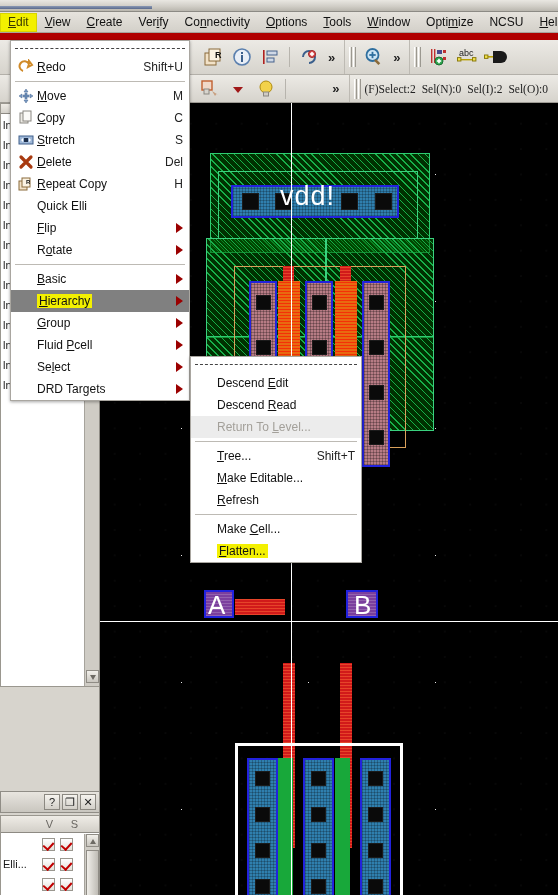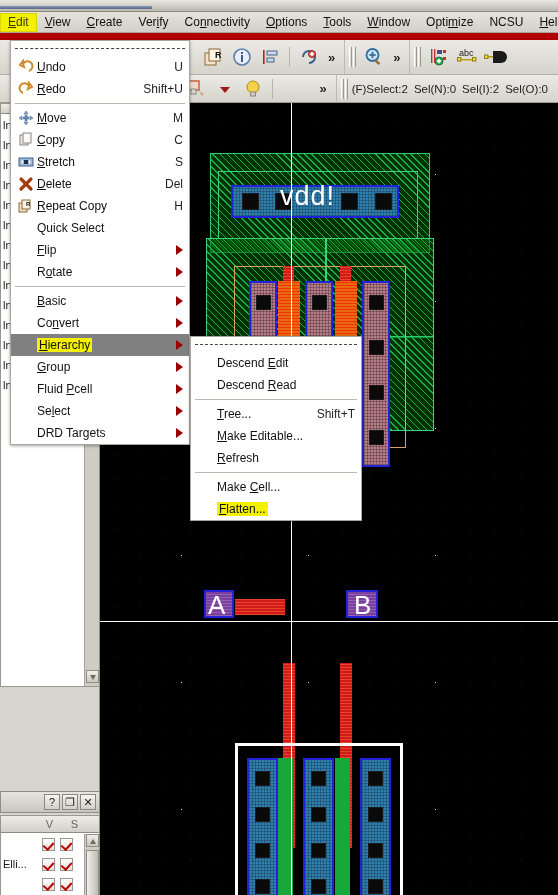--- a/index.html
+++ b/index.html
@@ -69,21 +69,21 @@
       linear-gradient(to right,#fff 0 1px,transparent 1px 2px,#9b9890 2px 3px,transparent 3px 4px,#fff 4px 5px,transparent 5px 6px,#9b9890 6px 7px);
   }
   .ticon {
     width:26px; height:26px; margin:0 1px;
     display:flex; align-items:center; justify-content:center;
     position:relative;
   }
   .chev { font-size:13px; font-weight:bold; color:#222; padding:0 5px; cursor:default;}
   .vsep { width:1px; height:20px; background:#b7b4ad; margin:0 5px; }
   .statustext {
-    font-size:11.5px; color:#222; white-space:nowrap; padding-right:6px;
+    font-size:11.5px; color:#222; white-space:nowrap; padding-right:6px;font-family:Liberation Serif, serif;
   }
 
   
   .leftdock {
     position:absolute; left:0; top:103px; width:100px; height:792px;
     background:#d7d4cd;
     border-right:1px solid #8f8c85;
     overflow:hidden;
   }
   .lsw-upper {
@@ -239,21 +239,21 @@
   
   .menu {
     position:absolute;
     background:#ffffff;
     border:1px solid #a9a6a0;
     box-shadow: 0 1px 3px rgba(0,0,0,.35);
     font-size:12px; color:#111;
     z-index:50;
   }
   .menu.edit  { left:10px;  top:40px;  width:180px; }
-  .menu.sub   { left:190px; top:336px; width:172px; }
+  .menu.sub   { left:190px; top:356px; width:172px; }
   .menu .tearoff {
     height:12px; margin:2px 4px 1px 4px;
     border-top:1px dashed #444;
     position:relative; top:5px;
   }
   .menu .row {
     height:22px; display:flex; align-items:center;
     padding:0 6px 0 4px; position:relative;
   }
   .menu .row.sel { background:#808080; }
@@ -611,29 +611,20 @@
     <div class="xhair-v"></div>
     <div class="xhair-h"></div>
   </div>
 
   <div class="menu edit">
     <div class="tearoff"></div>
 
     <div class="row">
       <span class="ic">
         <svg width="16" height="16" viewBox="0 0 16 16">
-            <path d="M11 12 A5 5 0 1 0 5 5 L5 2 L2 6 L6 8 L5 5" fill="none" stroke="#d08a28" stroke-width="2"></path>
-          </svg>
-      </span>
-      <span class="lbltxt"><u>U</u>ndo</span>
-      <span class="acc">U</span>
-    </div>
-    <div class="row">
-      <span class="ic">
-        <svg width="16" height="16" viewBox="0 0 16 16">
             <path d="M5 12 A5 5 0 1 1 11 5 L11 2 L14 6 L10 8 L11 5" fill="none" stroke="#d08a28" stroke-width="2"></path>
           </svg>
       </span>
       <span class="lbltxt"><u>R</u>edo</span>
       <span class="acc">Shift+U</span>
     </div>
 
     <div class="sep"></div>
 
     <div class="row">
@@ -681,43 +672,38 @@
             <rect x="1" y="5" width="8" height="9" fill="#f2e2c8" stroke="#8a6a3a"></rect>
             <rect x="4" y="2" width="8" height="9" fill="#fbf3e3" stroke="#8a6a3a"></rect>
             <text x="8" y="8" font-size="6" font-weight="bold" font-family="Liberation Sans" fill="#111">R</text>
           </svg>
       </span>
       <span class="lbltxt"><u>R</u>epeat Copy</span>
       <span class="acc">H</span>
     </div>
     <div class="row">
       <span class="ic"></span>
-      <span class="lbltxt">Quick Select</span>
+      <span class="lbltxt">Quick Elli</span>
     </div>
     <div class="row">
       <span class="ic"></span>
       <span class="lbltxt"><u>F</u>lip</span>
       <span class="arrow"></span>
     </div>
     <div class="row">
       <span class="ic"></span>
       <span class="lbltxt">R<u>o</u>tate</span>
       <span class="arrow"></span>
     </div>
 
     <div class="sep"></div>
 
     <div class="row">
       <span class="ic"></span>
       <span class="lbltxt"><u>B</u>asic</span>
-      <span class="arrow"></span>
-    </div>
-    <div class="row">
-      <span class="ic"></span>
-      <span class="lbltxt">Co<u>n</u>vert</span>
       <span class="arrow"></span>
     </div>
     <div class="row sel">
       <span class="ic"></span>
       <span class="lbltxt hl"><u>H</u>ierarchy</span>
       <span style="flex:1"></span>
       <span class="arrow"></span>
     </div>
     <div class="row">
       <span class="ic"></span>
@@ -743,20 +729,23 @@
 
   <div class="menu sub">
     <div class="tearoff"></div>
 
     <div class="row nopad">
       <span class="lbltxt">Descend <u>E</u>dit</span>
     </div>
     <div class="row nopad">
       <span class="lbltxt">Descend <u>R</u>ead</span>
     </div>
+    <div class="row nopad dis">
+      <span class="lbltxt">Return To <u>L</u>evel...</span>
+    </div>
 
     <div class="sep"></div>
 
     <div class="row nopad">
       <span class="lbltxt"><u>T</u>ree...</span>
       <span class="acc">Shift+T</span>
     </div>
     <div class="row nopad">
       <span class="lbltxt"><u>M</u>ake Editable...</span>
     </div>

